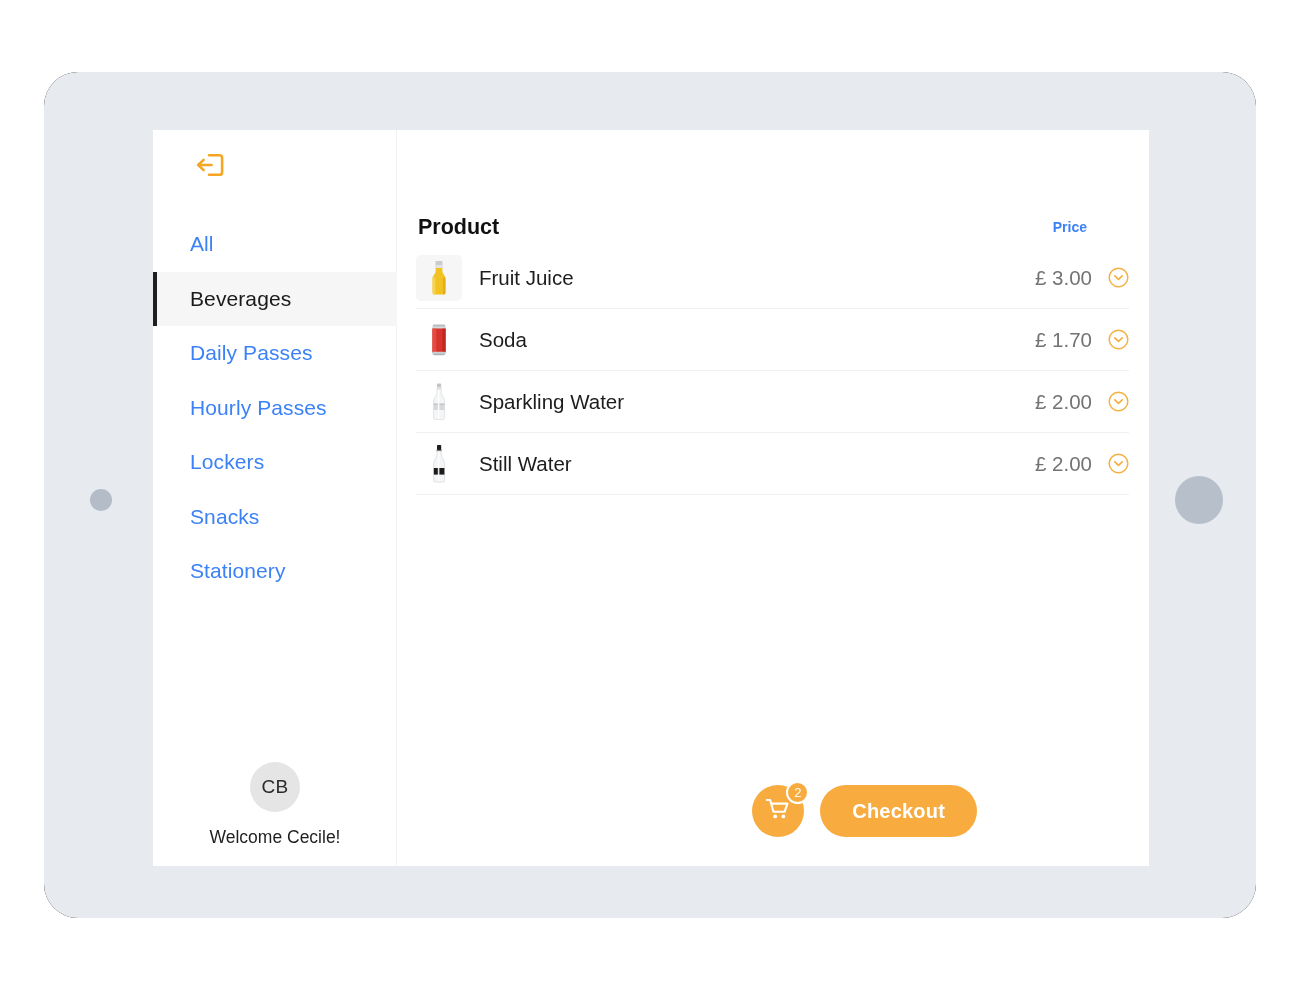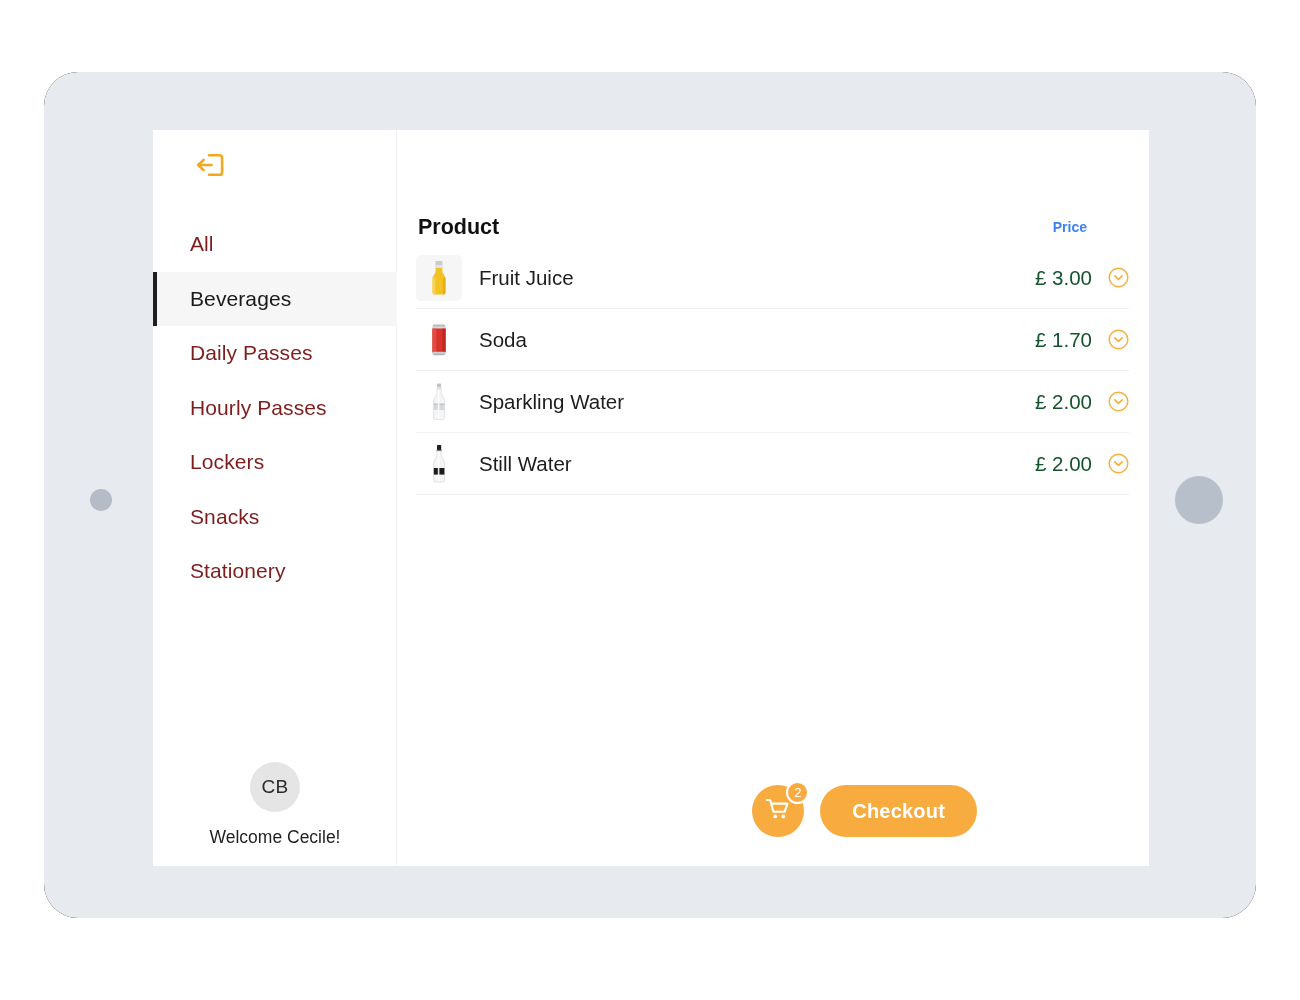--- a/index.html
+++ b/index.html
@@ -76,21 +76,21 @@
     left: 0; top: 87px;
     width: 244px;
     list-style: none;
   }
   .nav-item {
     position: relative;
     height: 54.5px;
     display: flex; align-items: center;
     padding-left: 37px;
     font-size: 21px;
-    color: #7f1d1d;
+    color: #3b82f6;
     letter-spacing: 0.1px;
     cursor: pointer;
   }
   .nav-item.active {
     background: #f6f6f7;
     color: #1a1a1a;
   }
   .nav-item.active::before {
     content: "";
     position: absolute;
@@ -168,21 +168,21 @@
   .thumb svg { position: absolute; left: 0; top: 0; }
 
   .row-name {
     margin-left: 17px;
     font-size: 20.5px;
     color: #1d1d1d;
   }
   .row-price {
     margin-left: auto;
     font-size: 20.5px;
-    color: #14532d;
+    color: #737373;
     white-space: nowrap;
   }
   .expand-icon {
     margin-left: 16px;
     width: 21px; height: 21px;
     flex: 0 0 auto;
     cursor: pointer;
   }
 
   

